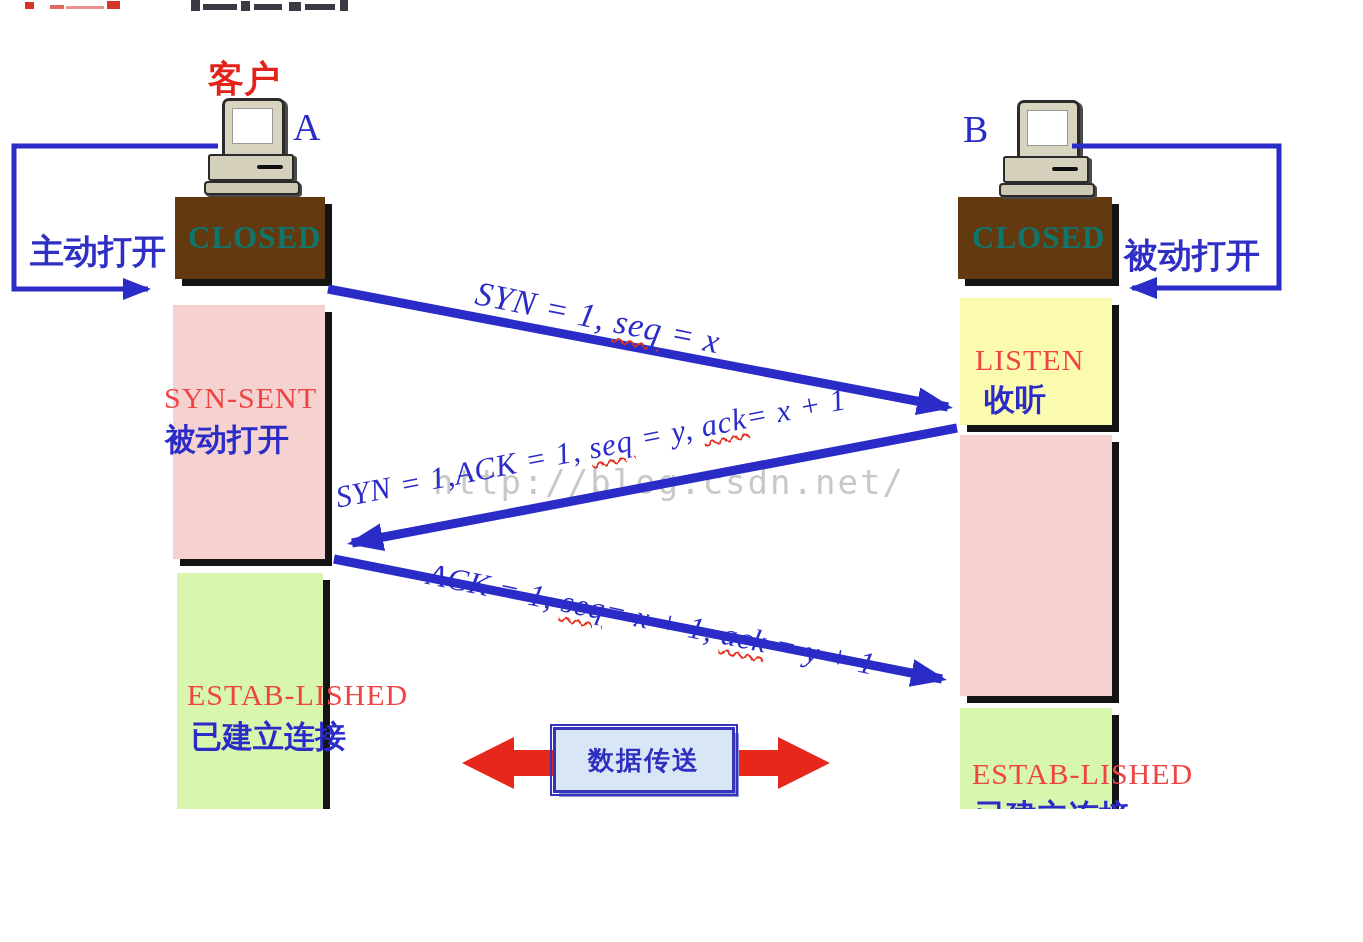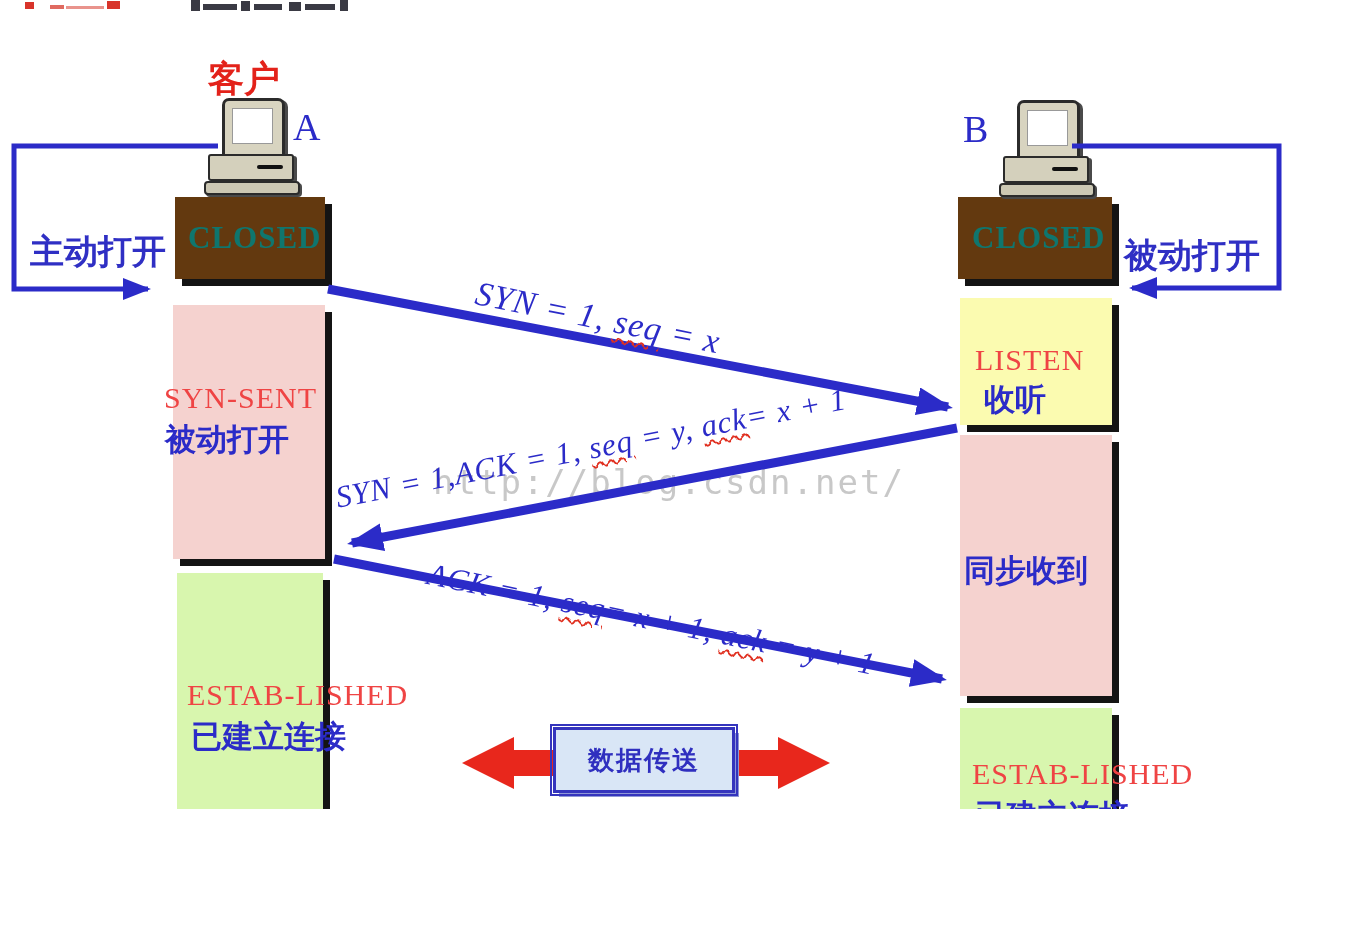--- a/index.html
+++ b/index.html
@@ -101,21 +101,20 @@
   <div class="state-zh" style="left:191px;top:716px;">已建立连接</div>
 
   <div class="box brown" style="left:958px;top:197px;width:154px;height:82px;"></div>
   <div class="closed-txt" style="left:972px;top:220px;">CLOSED</div>
 
   <div class="box yellow" style="left:960px;top:298px;width:152px;height:127px;"></div>
   <div class="state-en" style="left:975px;top:343px;">LISTEN</div>
   <div class="state-zh" style="left:984px;top:379px;">收听</div>
 
   <div class="box pink" style="left:960px;top:435px;width:152px;height:261px;"></div>
-  <div class="state-zh" style="left:964px;top:550px;">同步收到</div>
 
   <div class="box green" style="left:960px;top:708px;width:152px;height:172px;"></div>
   <div class="state-en" style="left:972px;top:757px;">ESTAB-LISHED</div>
   <div class="state-zh" style="left:975px;top:795px;">已建立连接</div>
 
   <div class="open-lbl" style="left:30px;top:229px;">主动打开</div>
   <div class="open-lbl" style="left:1124px;top:233px;text-align:right;">被动打开</div>
 
   <div class="wm" style="left:433px;top:462px;font-size:34px;">http://blog.csdn.net/</div>
   <div class="wm" style="left:613px;top:816px;font-size:38px;">https://blog.csdn.net/qq_38950316</div>

